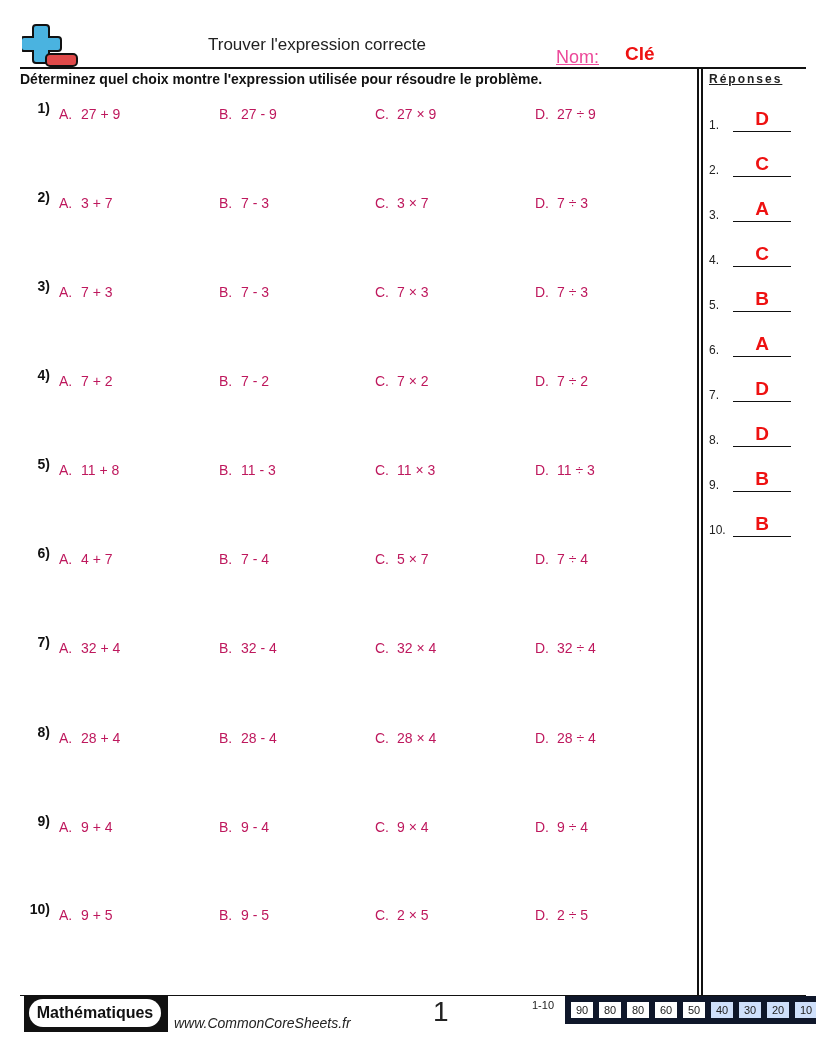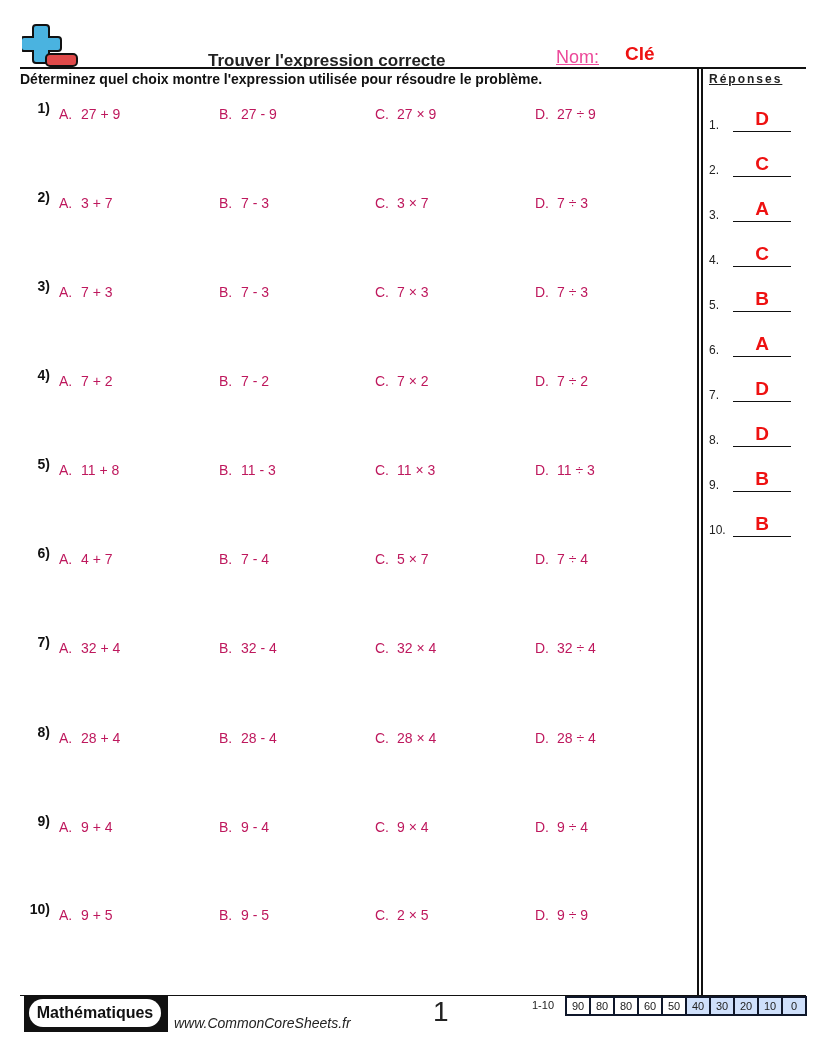--- a/index.html
+++ b/index.html
@@ -1,18 +1,18 @@
 <!DOCTYPE html>
 <html><head>
 <meta charset="utf-8">
 <style>
   html, body { margin: 0; padding: 0; background: #ffffff; }
   body { width: 816px; height: 1056px; position: relative; overflow: hidden; font-family: "Liberation Sans", sans-serif; color: #111; }
   .logo { position: absolute; left: 22px; top: 24px; width: 58px; height: 44px; }
-  .title { position: absolute; left: 208px; top: 51px; font-size: 17px; color: #222; font-weight: bold; }
+  .title { position: absolute; left: 208px; top: 35px; font-size: 17px; color: #222; }
   .nom-label { position: absolute; left: 556px; top: 47px; font-size: 18px; color: #ec4899; text-decoration: underline; }
   .nom-value { position: absolute; left: 625px; top: 43px; font-size: 19px; font-weight: bold; color: #ee1111; }
   .header-rule { position: absolute; left: 20px; top: 67px; width: 786px; height: 2px; background: #111; }
   .instructions { position: absolute; left: 20px; top: 71px; font-size: 14px; font-weight: bold; color: #111; }
   .vline1 { position: absolute; left: 697px; top: 69px; width: 2px; height: 926px; background: #111; }
   .vline2 { position: absolute; left: 701px; top: 69px; width: 2px; height: 926px; background: #111; }
   .answers-title { position: absolute; left: 709px; top: 72px; font-size: 12px; font-weight: bold; letter-spacing: 2px; text-decoration: underline; color: #222; }
   .ans-row { position: absolute; left: 709px; width: 90px; height: 22px; }
   .ans-num { position: absolute; left: 0; bottom: 0; font-size: 12px; color: #222; }
   .ans-line { position: absolute; left: 24px; bottom: 0; width: 58px; height: 1px; background: #111; }
@@ -21,21 +21,21 @@
   .q-num { position: absolute; left: 0; top: -6px; width: 30px; text-align: right; font-size: 14px; font-weight: bold; color: #111; }
   .opt { position: absolute; top: 0; font-size: 14px; color: #be185d; white-space: nowrap; }
   .opt-letter { display: inline-block; width: 22px; }
   .footer-rule { position: absolute; left: 20px; top: 995px; width: 786px; height: 1px; background: #111; }
   .footer-badge-bg { position: absolute; left: 24px; top: 996px; width: 144px; height: 36px; background: #111; }
   .footer-badge { position: absolute; left: 29px; top: 999px; width: 132px; height: 28px; background: #fff; border-radius: 14px; font-size: 16px; font-weight: bold; text-align: center; line-height: 28px; color: #111; }
   .footer-url { position: absolute; left: 174px; top: 1015px; font-size: 14px; color: #222; font-style: italic; }
   .footer-page { position: absolute; left: 433px; top: 996px; font-size: 28px; color: #222; }
   .score-label { position: absolute; left: 532px; top: 999px; font-size: 11px; color: #222; }
   .score-table { position: absolute; left: 565px; top: 996px; border-collapse: collapse; }
-  .score-table td { border: 2px solid #0f172a; font-size: 11px; height: 16px; padding: 0 3px; text-align: center; color: #222; min-width: 16px; }
+  .score-table td { border: 6px solid #0f172a; font-size: 11px; height: 16px; padding: 0 3px; text-align: center; color: #222; min-width: 16px; }
   .score-table td.shaded { background: #cfe0fb; }
 </style>
 </head>
 <body>
 
 <svg class="logo" viewBox="0 0 58 44">
   <path d="M14 1 h10 a3 3 0 0 1 3 3 v9 h9 a3 3 0 0 1 3 3 v8 a3 3 0 0 1 -3 3 h-9 v9 a3 3 0 0 1 -3 3 h-10 a3 3 0 0 1 -3 -3 v-9 h-9 a3 3 0 0 1 -3 -3 v-8 a3 3 0 0 1 3 -3 h9 v-9 a3 3 0 0 1 3 -3 z" fill="#4ab3e0" stroke="#111" stroke-width="2"></path>
   <rect x="24" y="30" width="31" height="12" rx="4" fill="#e04a4a" stroke="#111" stroke-width="2"></rect>
 </svg>
 <div class="title">Trouver l'expression correcte</div>
@@ -108,21 +108,21 @@
   <span class="opt" style="left:39px"><span class="opt-letter">A.</span><span>9 + 4</span></span>
   <span class="opt" style="left:199px"><span class="opt-letter">B.</span><span>9 - 4</span></span>
   <span class="opt" style="left:355px"><span class="opt-letter">C.</span><span>9 × 4</span></span>
   <span class="opt" style="left:515px"><span class="opt-letter">D.</span><span>9 ÷ 4</span></span>
 </div>
 <div class="question" style="top:907px">
   <span class="q-num">10)</span>
   <span class="opt" style="left:39px"><span class="opt-letter">A.</span><span>9 + 5</span></span>
   <span class="opt" style="left:199px"><span class="opt-letter">B.</span><span>9 - 5</span></span>
   <span class="opt" style="left:355px"><span class="opt-letter">C.</span><span>2 × 5</span></span>
-  <span class="opt" style="left:515px"><span class="opt-letter">D.</span><span>9 ÷ 9</span></span>
+  <span class="opt" style="left:515px"><span class="opt-letter">D.</span><span>2 ÷ 5</span></span>
 </div>
 
 <div class="answers-title">Réponses</div>
 <div class="ans-row" style="top:110px">
     <span class="ans-num">1.</span>
     <span class="ans-line"></span>
     <span class="ans-val">D</span>
   </div>
 <div class="ans-row" style="top:155px">
     <span class="ans-num">2.</span>

